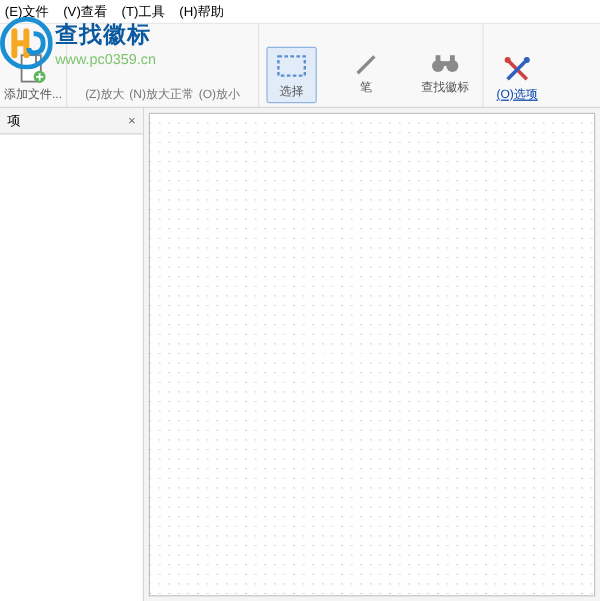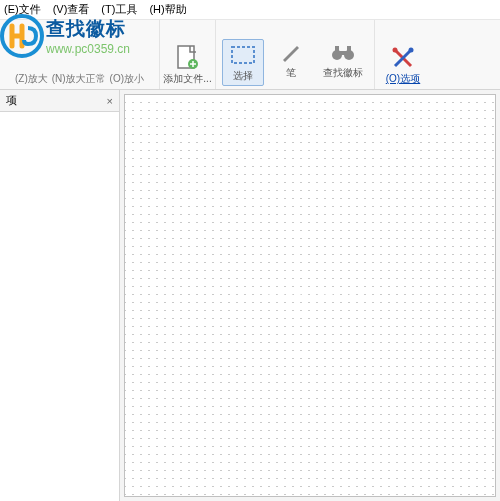--- a/index.html
+++ b/index.html
@@ -6,21 +6,21 @@
 body { width: 500px; height: 501px; background: #fff; overflow: hidden; position: relative; }
 .menubar { display: flex; height: 20px; padding: 2px 4px; font-size: 11px; color: #000; border-bottom: 1px solid #e7e7e7; }
 .menubar span { margin-right: 12px; cursor: default; }
 .watermark-logo { position: absolute; top: 14px; left: 0; z-index: 5; display: flex; align-items: center; }
 .logo-icon { width: 44px; height: 44px; }
 .logo-text { margin-left: 2px; }
 .logo-title { font-size: 19px; font-weight: bold; color: #0b5aa0; letter-spacing: 1px; }
 .logo-url { font-size: 12px; color: #7cc46c; }
 .toolbar { display: flex; height: 70px; border-bottom: 1px solid #d5d5d5; background: #f8f8f8; }
 .toolbar-group { display: flex; flex-direction: column; align-items: center; justify-content: flex-end; padding: 4px 6px 3px; border-right: 1px solid #e3e3e3; }
-.toolbar-row { display: flex; gap: 6px; }
+.toolbar-row { display: flex; gap: 20px; }
 .tool-item { display: flex; flex-direction: column; align-items: center; width: 42px; cursor: default; }
 .tool-item.active { background: #e1ecf8; border: 1px solid #8fb5df; border-radius: 2px; padding: 2px 1px; }
 .tool-icon { width: 26px; height: 26px; display: flex; align-items: center; justify-content: center; }
 .tool-label { font-size: 10px; color: #555; margin-top: 1px; white-space: nowrap; }
 .tool-label.link { color: #0645ad; text-decoration: underline; }
 .sub-labels { display: flex; gap: 4px; font-size: 10px; color: #777; padding-top: 48px; }
 .sub-labels span { white-space: nowrap; }
 .content { display: flex; height: calc(501px - 90px); }
 .sidepanel { width: 120px; border-right: 1px solid #d5d5d5; background: #fff; display: flex; flex-direction: column; }
 .side-tab { display: flex; align-items: center; justify-content: space-between; padding: 3px 6px; font-size: 11px; border-bottom: 1px solid #d5d5d5; background: #f4f4f4; }
@@ -53,38 +53,38 @@
     <path d="M12 12 L12 32 M12 22 L22 22 M22 12 L22 32" stroke="#f7a823" stroke-width="5" fill="none" stroke-linecap="round"></path>
     <path d="M28 14 Q36 14 36 22 Q36 30 28 30 Q24 30 24 26" stroke="#1a8fd4" stroke-width="4" fill="none"></path>
   </svg>
   <div class="logo-text">
     <div class="logo-title">查找徽标</div>
     <div class="logo-url">www.pc0359.cn</div>
   </div>
 </div>
 
 <div class="toolbar">
-  <div class="toolbar-group" style="width:160px; padding-top:0;">
-    <div class="sub-labels">
-      <span>(Z)放大</span>
-      <span>(N)放大正常</span>
-      <span>(O)放小</span>
-    </div>
-  </div>
   <div class="toolbar-group" style="width:56px;">
     <div class="tool-item">
       <div class="tool-icon">
         <svg width="24" height="28" viewBox="0 0 24 28">
             <rect x="2" y="2" width="16" height="22" fill="#fff" stroke="#7a7a7a" stroke-width="1.5"></rect>
             <path d="M14 2 L14 8 L20 8" fill="none" stroke="#7a7a7a" stroke-width="1.5"></path>
             <circle cx="17" cy="20" r="5" fill="#5fb65f"></circle>
             <path d="M17 17 L17 23 M14 20 L20 20" stroke="#fff" stroke-width="1.5"></path>
           </svg>
       </div>
       <div class="tool-label">添加文件...</div>
+    </div>
+  </div>
+  <div class="toolbar-group" style="width:160px; padding-top:0;">
+    <div class="sub-labels">
+      <span>(Z)放大</span>
+      <span>(N)放大正常</span>
+      <span>(O)放小</span>
     </div>
   </div>
   <div class="toolbar-group">
     <div class="toolbar-row">
       <div class="tool-item active">
         <div class="tool-icon">
           <svg width="26" height="20" viewBox="0 0 26 20">
               <rect x="2" y="2" width="22" height="16" fill="none" stroke="#5a8fd0" stroke-width="2" stroke-dasharray="3 2"></rect>
             </svg>
         </div>

